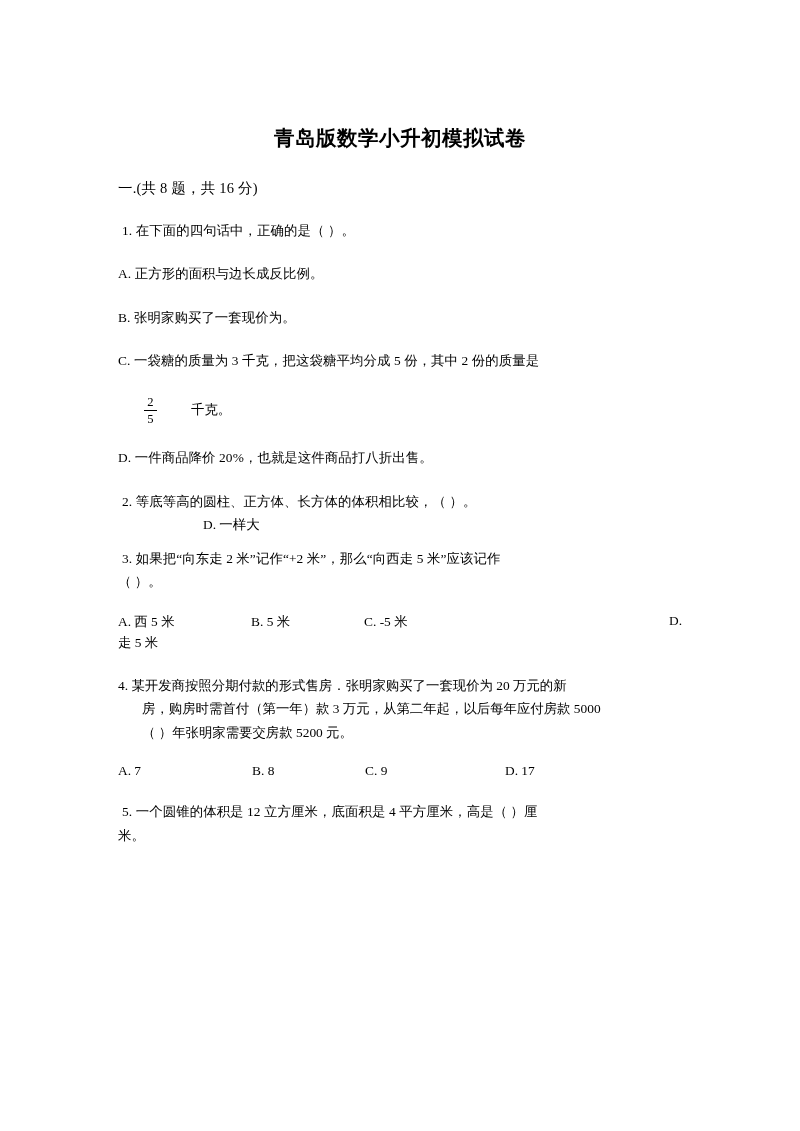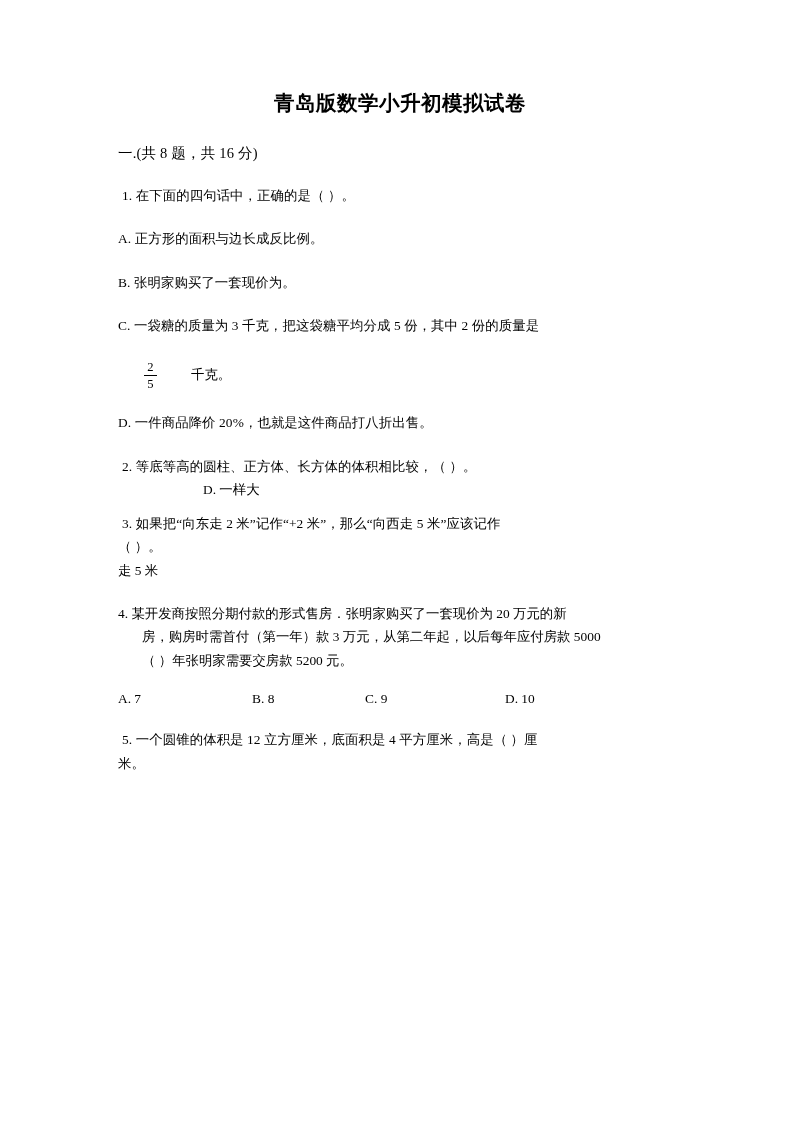--- a/index.html
+++ b/index.html
@@ -12,21 +12,21 @@
     height: 1131px;
     font-family: "Liberation Serif", serif;
     color: #000000;
     position: relative;
     overflow: hidden;
   }
   .page {
     width: 800px;
     height: 1131px;
     box-sizing: border-box;
-    padding: 75px 118px 40px 118px;
+    padding: 110px 118px 40px 118px;
     position: relative;
   }
   .doc-title {
     text-align: center;
     font-family: "DejaVu Sans", sans-serif;
     font-weight: bold;
     font-size: 20.5px;
     letter-spacing: 0.5px;
     margin: 14px 0 0 0;
     line-height: 1.4;
@@ -132,27 +132,30 @@
     <span>千克。</span>
   </div>
 
   <div class="opt">D. 一件商品降价 20%，也就是这件商品打八折出售。</div>
 
   <div class="q">2. 等底等高的圆柱、正方体、长方体的体积相比较，（      ）。</div>
   <div class="center-opt">D. 一样大</div>
 
   <div class="q tight">3. 如果把“向东走 2 米”记作“+2 米”，那么“向西走 5 米”应该记作</div>
   <div style="font-size:13.4px;line-height:1.75;">（      ）。</div>
+  <div class="opts-inline opts4">
+    <span class="cell d1">A. 西 5 米</span><span class="cell d2">B. 5 米</span><span class="cell d3">C. -5 米</span><span class="cell" style="float:right;">D.</span>
+  </div>
   <div style="font-size:13.4px;line-height:1.75;clear:both;">走 5 米</div>
 
   <div class="q4">
     <span class="l1">4. 某开发商按照分期付款的形式售房．张明家购买了一套现价为 20 万元的新</span>
     <span class="l2">房，购房时需首付（第一年）款 3 万元，从第二年起，以后每年应付房款 5000</span>
     <span class="l4">（      ）年张明家需要交房款 5200 元。</span>
   </div>
   <div class="opts-inline">
-    <span class="cell" style="width:134px;">A. 7</span><span class="cell" style="width:113px;">B. 8</span><span class="cell" style="width:140px;">C. 9</span><span class="cell">D. 10</span>
+    <span class="cell" style="width:134px;">A. 7</span><span class="cell" style="width:113px;">B. 8</span><span class="cell" style="width:140px;">C. 9</span><span class="cell">D. 17</span>
   </div>
 
   <div class="q">5. 一个圆锥的体积是 12 立方厘米，底面积是 4 平方厘米，高是（      ）厘</div>
   <div style="font-size:13.4px;line-height:1.75;">米。</div>
 
 </div>
 
 </body></html>

